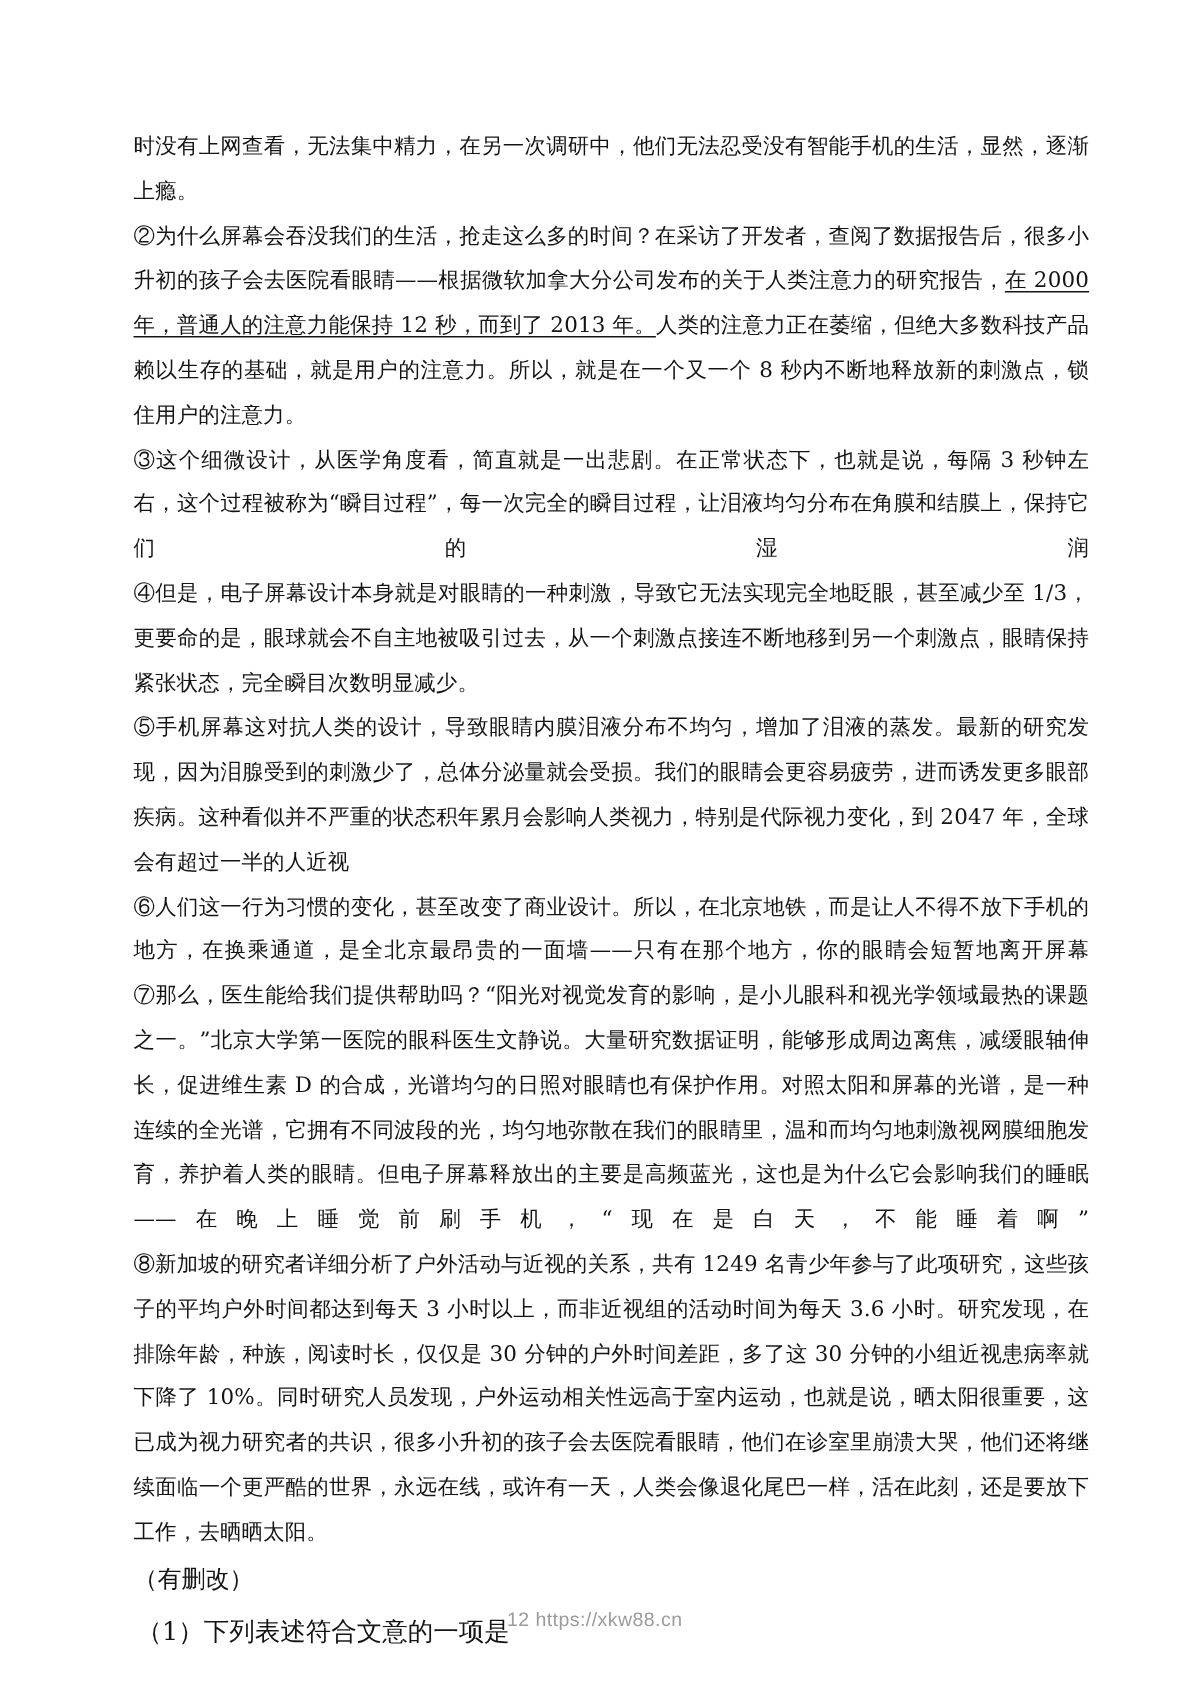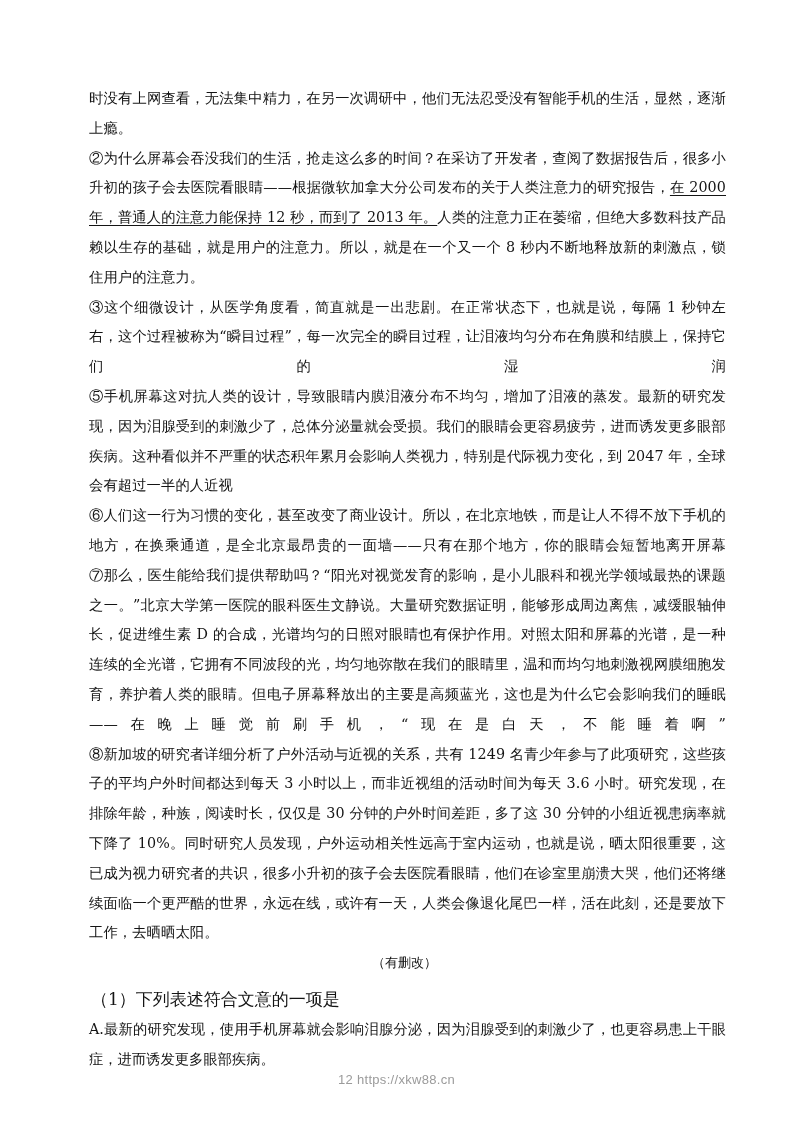--- a/index.html
+++ b/index.html
@@ -38,23 +38,23 @@
   }
   .para.last-justify {
     text-align-last: justify;
   }
   .u {
     text-decoration: underline;
     text-underline-offset: 3px;
     text-decoration-thickness: 1px;
   }
   .credit {
-    font-size: 13px;
+    font-size: 16px;
     line-height: 29.8px;
-    text-align: center;
+    text-align: left;
     margin: 0;
     padding-right: 6px;
     color: #141414;
   }
   .spacer-sm { height: 7px; }
   .qstem {
     font-size: 17px;
     line-height: 29.8px;
     margin: 0;
     padding-left: 2px;
@@ -86,22 +86,23 @@
 </head>
 <body>
 
 <div class="page">
   <div class="content">
 
     <p class="para">时没有上网查看，无法集中精力，在另一次调研中，他们无法忍受没有智能手机的生活，显然，逐渐上瘾。</p>
 
     <p class="para"><span>②为什么屏幕会吞没我们的生活，抢走这么多的时间？在采访了开发者，查阅了数据报告后，很多小升初的孩子会去医院看眼睛——根据微软加拿大分公司发布的关于人类注意力的研究报告，</span><span class="u">在 2000 年，普通人的注意力能保持 12 秒，而到了 2013 年。</span><span>人类的注意力正在萎缩，但绝大多数科技产品赖以生存的基础，就是用户的注意力。所以，就是在一个又一个 8 秒内不断地释放新的刺激点，锁住用户的注意力。</span></p>
 
-    <p class="para last-justify">③这个细微设计，从医学角度看，简直就是一出悲剧。在正常状态下，也就是说，每隔 1 秒钟左右，这个过程被称为“瞬目过程”，每一次完全的瞬目过程，让泪液均匀分布在角膜和结膜上，保持它们的湿润</p>
+    <p class="para last-justify">③这个细微设计，从医学角度看，简直就是一出悲剧。在正常状态下，也就是说，每隔 3 秒钟左右，这个过程被称为“瞬目过程”，每一次完全的瞬目过程，让泪液均匀分布在角膜和结膜上，保持它们的湿润</p>
 
+    <p class="para">④但是，电子屏幕设计本身就是对眼睛的一种刺激，导致它无法实现完全地眨眼，甚至减少至 1/3，更要命的是，眼球就会不自主地被吸引过去，从一个刺激点接连不断地移到另一个刺激点，眼睛保持紧张状态，完全瞬目次数明显减少。</p>
 
     <p class="para">⑤手机屏幕这对抗人类的设计，导致眼睛内膜泪液分布不均匀，增加了泪液的蒸发。最新的研究发现，因为泪腺受到的刺激少了，总体分泌量就会受损。我们的眼睛会更容易疲劳，进而诱发更多眼部疾病。这种看似并不严重的状态积年累月会影响人类视力，特别是代际视力变化，到 2047 年，全球会有超过一半的人近视</p>
 
     <p class="para last-justify">⑥人们这一行为习惯的变化，甚至改变了商业设计。所以，在北京地铁，而是让人不得不放下手机的地方，在换乘通道，是全北京最昂贵的一面墙——只有在那个地方，你的眼睛会短暂地离开屏幕</p>
 
     <p class="para last-justify">⑦那么，医生能给我们提供帮助吗？“阳光对视觉发育的影响，是小儿眼科和视光学领域最热的课题之一。”北京大学第一医院的眼科医生文静说。大量研究数据证明，能够形成周边离焦，减缓眼轴伸长，促进维生素 D 的合成，光谱均匀的日照对眼睛也有保护作用。对照太阳和屏幕的光谱，是一种连续的全光谱，它拥有不同波段的光，均匀地弥散在我们的眼睛里，温和而均匀地刺激视网膜细胞发育，养护着人类的眼睛。但电子屏幕释放出的主要是高频蓝光，这也是为什么它会影响我们的睡眠——在晚上睡觉前刷手机，“现在是白天，不能睡着啊”</p>
 
     <p class="para">⑧新加坡的研究者详细分析了户外活动与近视的关系，共有 1249 名青少年参与了此项研究，这些孩子的平均户外时间都达到每天 3 小时以上，而非近视组的活动时间为每天 3.6 小时。研究发现，在排除年龄，种族，阅读时长，仅仅是 30 分钟的户外时间差距，多了这 30 分钟的小组近视患病率就下降了 10%。同时研究人员发现，户外运动相关性远高于室内运动，也就是说，晒太阳很重要，这已成为视力研究者的共识，很多小升初的孩子会去医院看眼睛，他们在诊室里崩溃大哭，他们还将继续面临一个更严酷的世界，永远在线，或许有一天，人类会像退化尾巴一样，活在此刻，还是要放下工作，去晒晒太阳。</p>
 
     <p class="credit">（有删改）</p>

